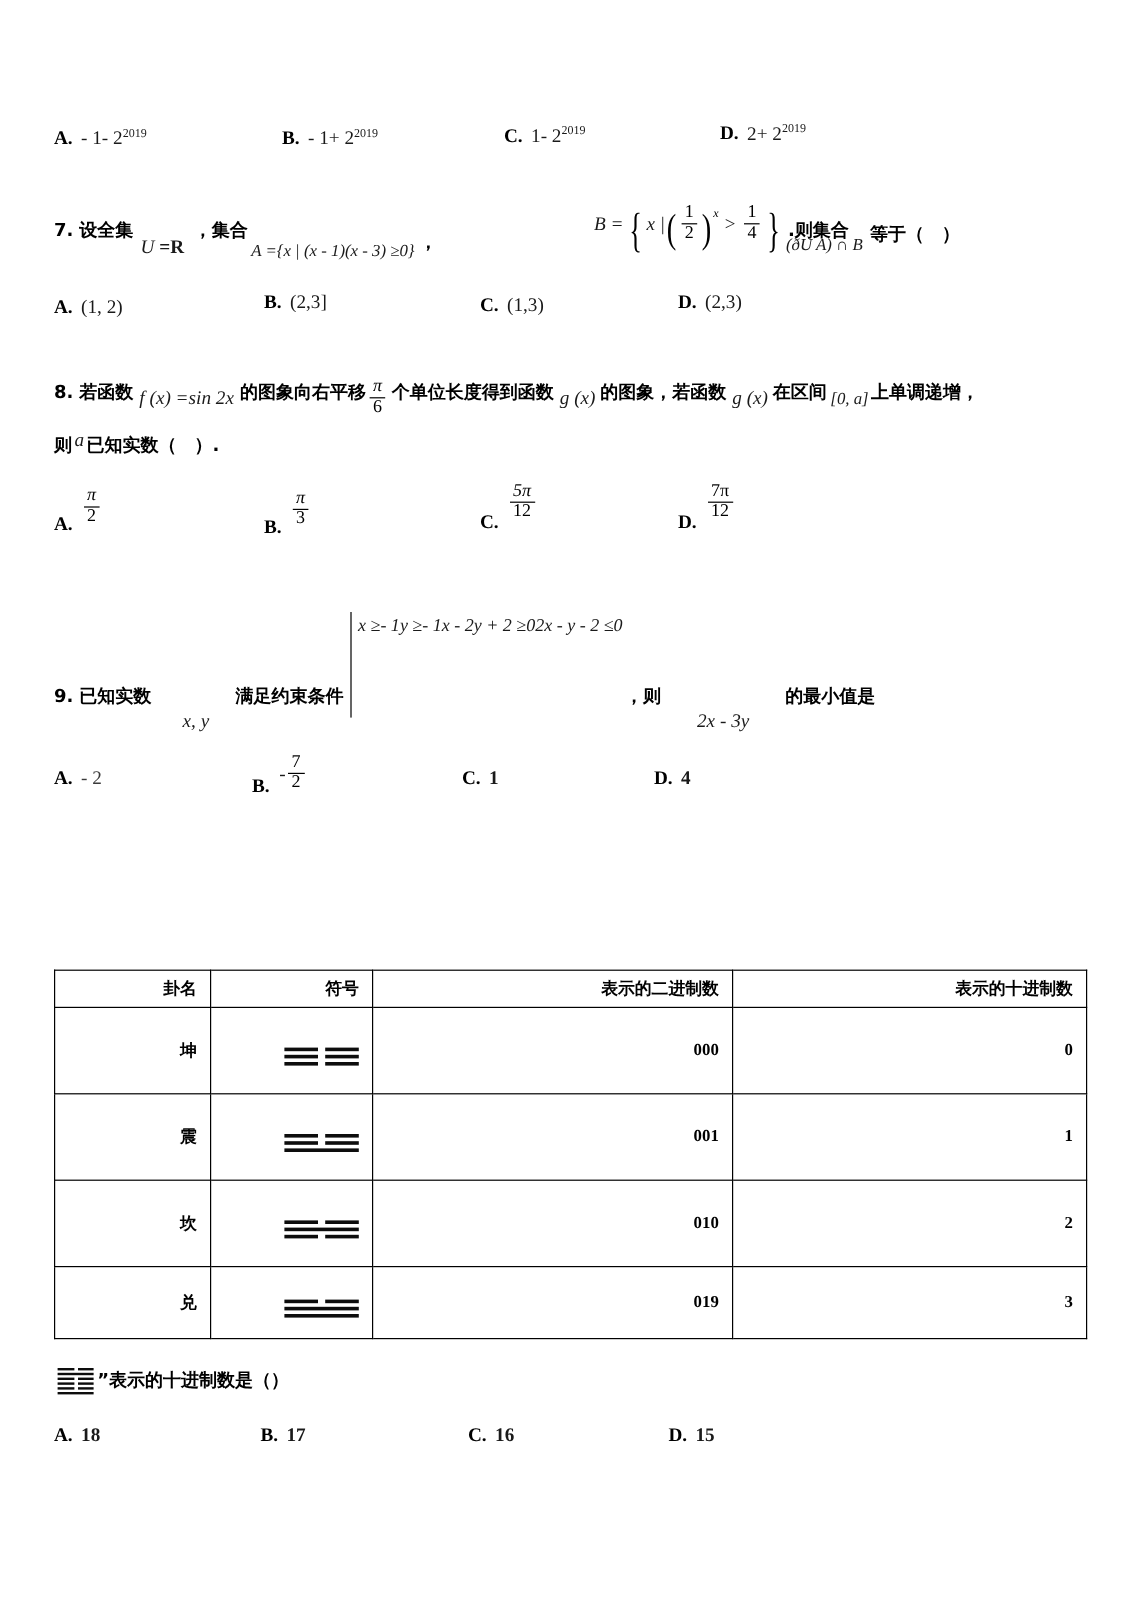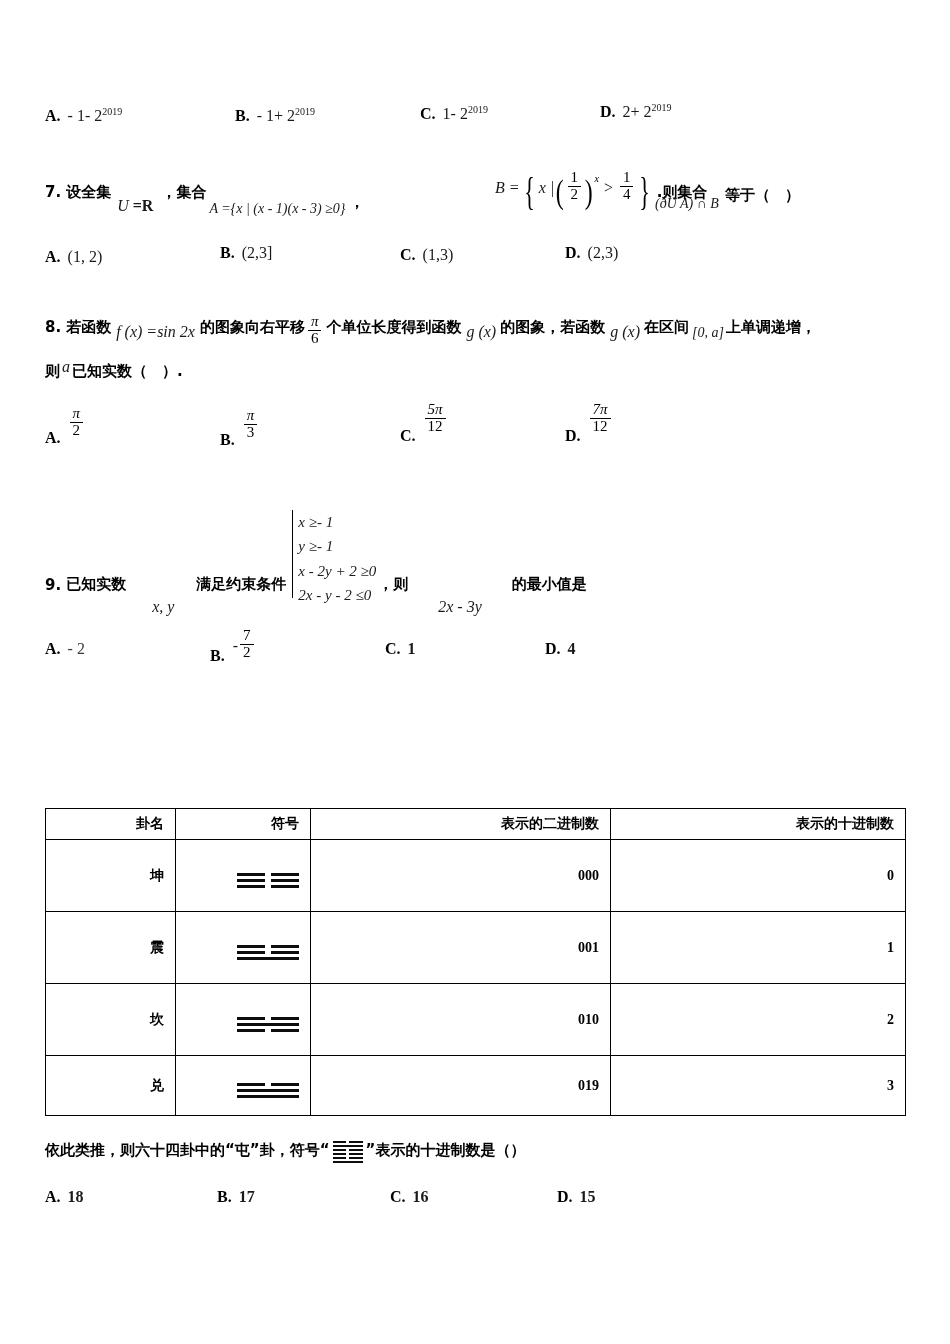--- a/index.html
+++ b/index.html
@@ -65,21 +65,21 @@
   .opts { position: absolute; width: 880px; left: 45px; }
   .opts .opt { position: absolute; display: flex; align-items: flex-end; white-space: nowrap; }
   .opt .val { margin-left: 7px; font-size: 16px; }
 
   
   .system { display: inline-flex; align-items: stretch; }
   .system .lbrace {
     border-left: 1.4px solid #000;
     margin-right: 5px;
   }
-  .system .lines { display: flex; flex-direction: column; font-size: 15px; line-height: 1.62; }
+  .system .lines { display: flex; flex-direction: row; font-size: 15px; line-height: 1.62; }
 
   
   table.gua {
     position: absolute;
     border-collapse: collapse;
     table-layout: fixed;
   }
   table.gua td, table.gua th {
     border: 1.3px solid #000;
     text-align: right;
@@ -247,21 +247,21 @@
         <span class="frac" style="top:-10px;">
           <span class="num mn" style="font-style:italic;">5π</span>
           <span class="den mn">12</span>
         </span>
       </span>
     </div>
     <div class="opt" style="left:520px;top:10px;">
       <span class="opt-letter">D.</span>
       <span class="val">
         <span class="frac" style="top:-10px;">
-          <span class="num mn" style="font-style:italic;text-align:right;">7π</span>
+          <span class="num mn" style="text-align:right;">7π</span>
           <span class="den mn">12</span>
         </span>
       </span>
     </div>
   </div>
 
   <div class="row" style="left:45px;top:536px;align-items:center;">
     <span class="qtext">9.</span>
     <span class="qtext" style="margin-left:5px;">已知实数</span>
     <span class="math" style="margin-left:26px;position:relative;top:22px;font-style:italic;">x, y</span>
@@ -399,21 +399,20 @@
               </span>
           </span>
         </td>
         <td class="num-cell">019</td>
         <td class="num-cell">3</td>
       </tr>
     </tbody>
   </table>
 
   <div class="row" style="left:45px;top:1134px;align-items:center;">
-    <span class="qtext">依此类推，则六十四卦中的“屯”卦，符号“</span>
     <span class="inline-glyph">
       <span class="glyph small">
         <span class="bar broken">
             <i></i>
             <i></i>
           </span>
         <span class="bar solid">
             <i></i>
           </span>
         <span class="bar broken">

